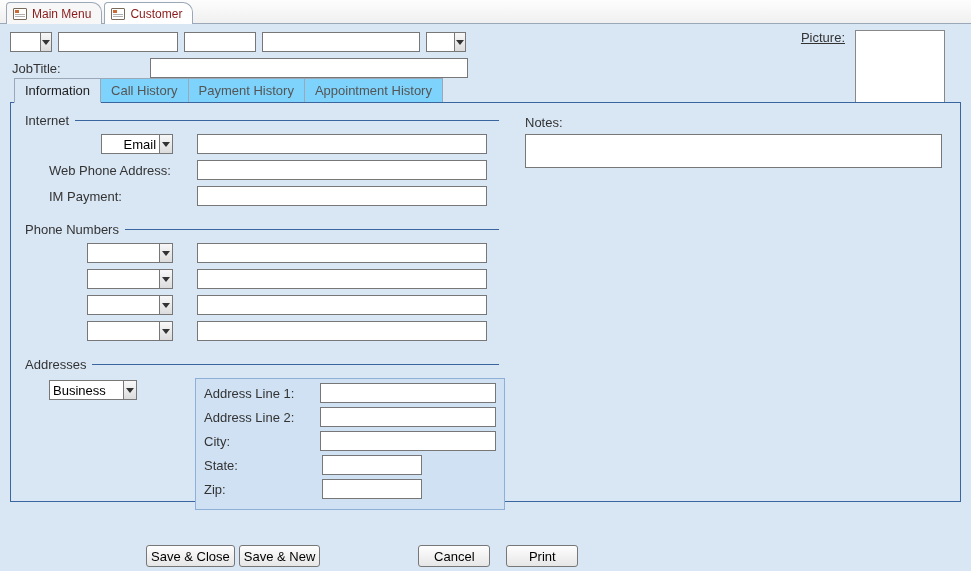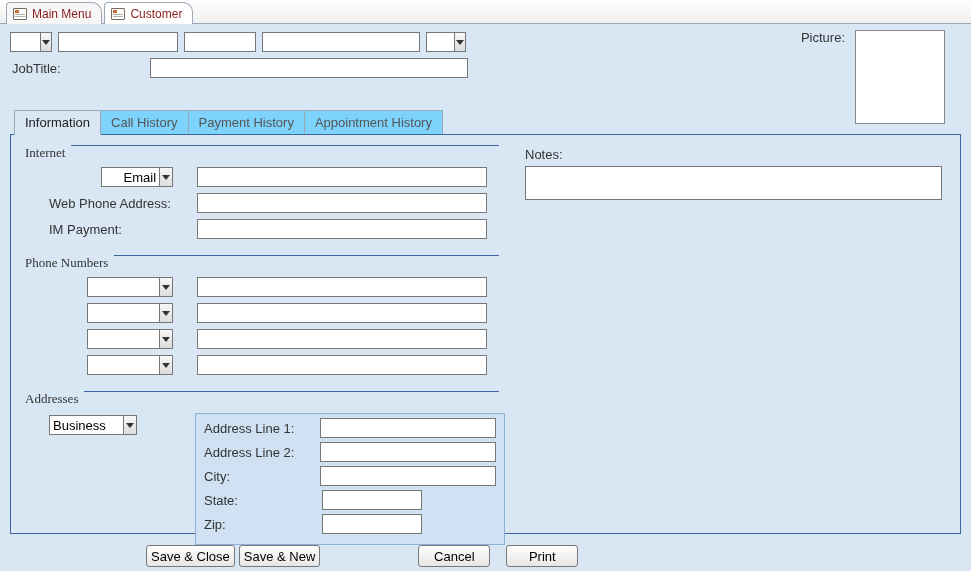--- a/index.html
+++ b/index.html
@@ -101,31 +101,31 @@
   }
   .jobtitle-row label { min-width: 116px; padding-left: 2px; }
 
   .picture-block {
     position: absolute;
     right: 26px;
     top: 6px;
     display: flex;
     align-items: flex-start;
     gap: 10px;
+    text-decoration: underline;
   }
   .picture-frame {
     width: 90px;
     height: 94px;
     border: 1px solid #888;
     background: #fff;
   }
 
   
   .tab-control {
-    margin-top: 32px;
   }
   .tab-strip {
     display:flex;
     gap:0;
     margin-left: 4px;
   }
   .tab-btn {
     border: 1px solid #9aa8b8;
     border-bottom: none;
     background: #7dd3fc;
@@ -147,24 +147,23 @@
     border: 1px solid #3a66a0;
     background: #d9e7f5;
     height: 400px;
     padding: 10px 14px 8px 14px;
     position: relative;
   }
 
   
   .section-title {
     display:flex;
-    align-items:flex-start;
+    align-items:center;
     gap:6px;
     color: #333;
-    font-family: Liberation Serif, serif;
   }
   .section-title .line {
     flex: 1;
     height: 1px;
     background: #3a66a0;
   }
   .section-body {
     padding: 6px 0 10px 24px;
   }
 

